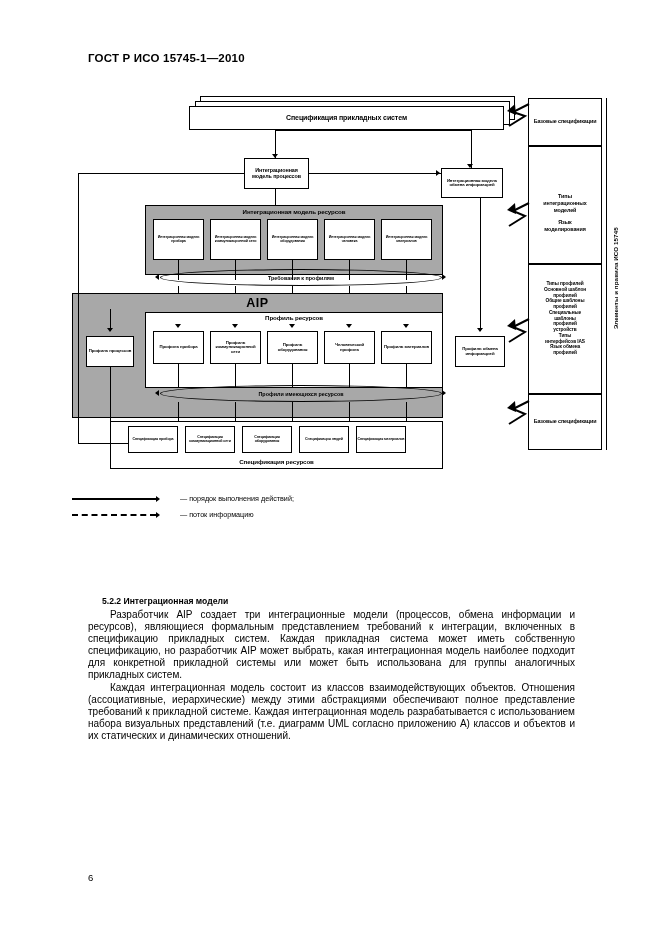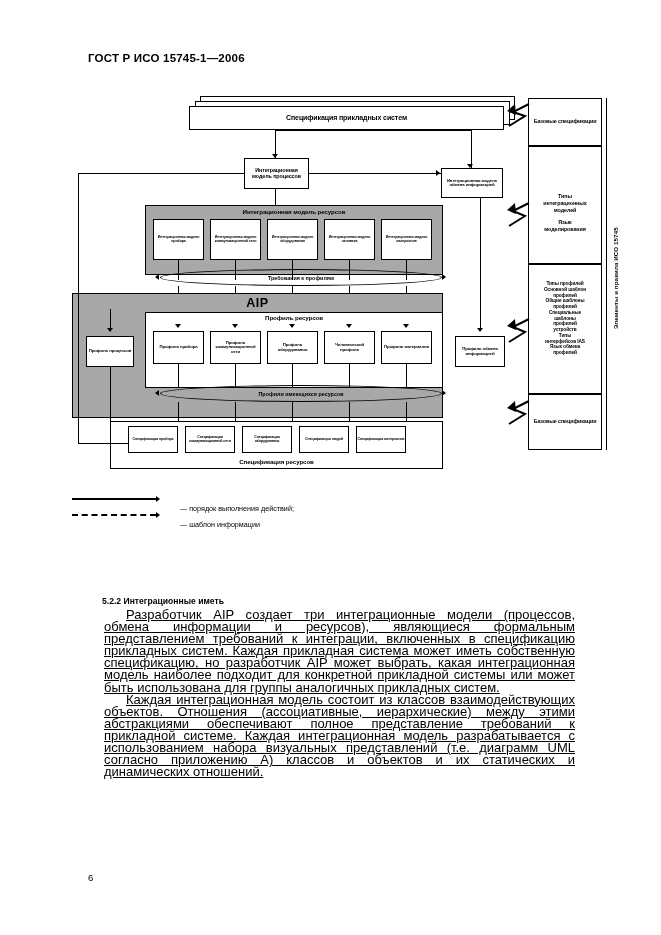--- a/index.html
+++ b/index.html
@@ -65,45 +65,45 @@
     font-weight:bold; letter-spacing:.1px;
     display:flex; align-items:center; justify-content:center;
   }
 
   
   .zig { position:absolute; }
 
   
   .legend { position:absolute; left:72px; top:492px; font-size:7.2px; }
   .legend-row { position:relative; height:16px; }
-  .legend-label { position:absolute; left:108px; top:12px; white-space:nowrap; }
+  .legend-label { position:absolute; left:108px; top:2px; white-space:nowrap; }
 
   
   .caption {
     position:absolute; left:0; top:567px; width:661px;
     text-align:center; font-size:8.6px;
   }
 
   
   .body { position:absolute; left:88px; top:596px; width:487px; }
   .subhead { font-size:8.6px; font-weight:bold; margin:0 0 3px 14px; }
   .para {
-    font-size:13px; line-height:12.1px; text-align:justify;
-    margin:0 0 0 16px; text-indent:22px; hyphens:none;text-decoration:underline;
+    font-size:10px; line-height:12.1px; text-align:justify;
+    margin:0 0 0 0; text-indent:22px; hyphens:none;
   }
   .para + .para { margin-top:0px; }
 
   .folio { position:absolute; left:88px; top:872px; font-size:9.5px; }
 </style>
 </head>
 <body>
 
 <div class="page">
 
-  <div class="doc-header">ГОСТ Р ИСО 15745-1—2006</div>
+  <div class="doc-header">ГОСТ Р ИСО 15745-1—2010</div>
 
   <div class="figure">
 
     <div class="box thin" style="left:200px; top:8px; width:315px; height:24px;"></div>
     <div class="box thin" style="left:195px; top:13px; width:315px; height:24px;"></div>
     <div class="box t7" style="left:189px; top:18px; width:315px; height:24px;">Спецификация прикладных систем</div>
 
     <div class="line vline" style="left:275px; top:42px; height:28px;"></div>
     <div class="arrow-d" style="left:271.6px; top:66px;"></div>
 
@@ -273,26 +273,26 @@
 
   <div class="legend">
     <div class="legend-row">
       <div class="line hline" style="left:0; top:6px; width:84px; height:2px;"></div>
       <div class="arrow-r" style="left:84px; top:3.5px;"></div>
       <span class="legend-label">— порядок выполнения действий;</span>
     </div>
     <div class="legend-row">
       <div style="position:absolute; left:0; top:6px; width:84px; height:0; border-top:2px dashed #000;"></div>
       <div class="arrow-r" style="left:84px; top:3.5px;"></div>
-      <span class="legend-label">— шаблон информации</span>
+      <span class="legend-label">— поток информацию</span>
     </div>
   </div>
 
 
   <div class="body">
-    <div class="subhead">5.2.2  Интеграционные иметь</div>
+    <div class="subhead">5.2.2  Интеграционная модели</div>
     <p class="para">Разработчик AIP создает три интеграционные модели (процессов, обмена информации и ресурсов), являющиеся формальным представлением требований к интеграции, включенных в спецификацию прикладных систем. Каждая прикладная система может иметь собственную спецификацию, но разработчик AIP может выбрать, какая интеграционная модель наиболее подходит для конкретной прикладной системы или может быть использована для группы аналогичных прикладных систем.</p>
     <p class="para">Каждая интеграционная модель состоит из классов взаимодействующих объектов. Отношения (ассоциативные, иерархические) между этими абстракциями обеспечивают полное представление требований к прикладной системе. Каждая интеграционная модель разрабатывается с использованием набора визуальных представлений (т.е. диаграмм UML согласно приложению А) классов и объектов и их статических и динамических отношений.</p>
   </div>
 
   <div class="folio">6</div>
 
 </div>
 
 </body></html>

